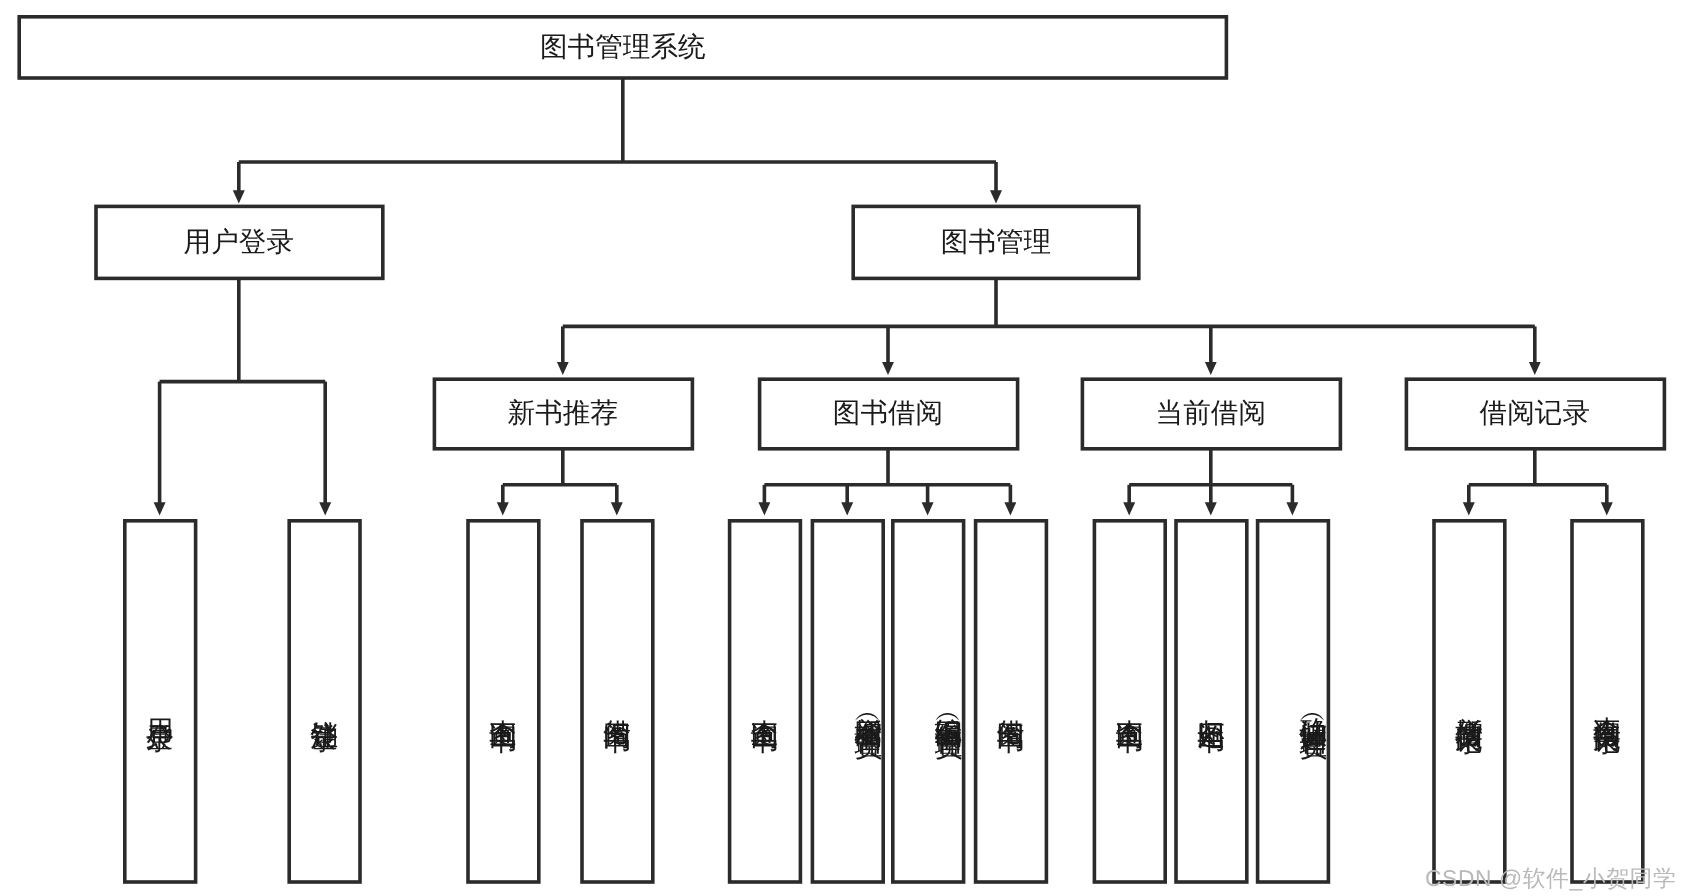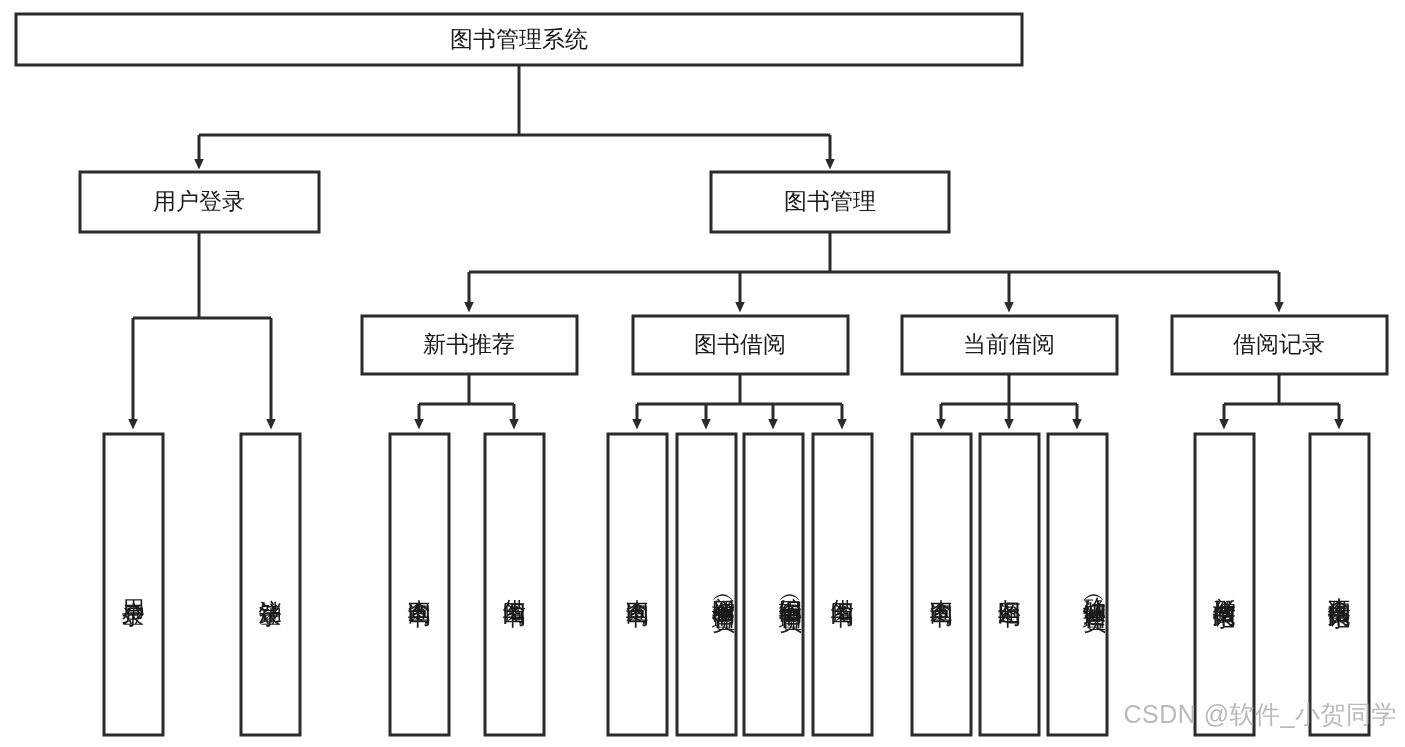--- a/index.html
+++ b/index.html
@@ -63,23 +63,23 @@
     text-align: center;
     display: flex;
     align-items: center;
     justify-content: center;
     white-space: nowrap;
     pointer-events: none;
   }
   .watermark {
     position: absolute;
     right: 8px;
-    bottom: 16px;
-    font-family: "Liberation Sans", "DejaVu Sans", sans-serif;
-    font-size: 25px;
+    bottom: 2px;
+    font-family: "Liberation Sans", "DejaVu Sans", sans-serif;
+    font-size: 19px;
     color: #b9b9b9;
     letter-spacing: 0.5px;
     white-space: nowrap;
   }
 </style>
 </head>
 <body>
 
 <div id="diagram-root">
 

